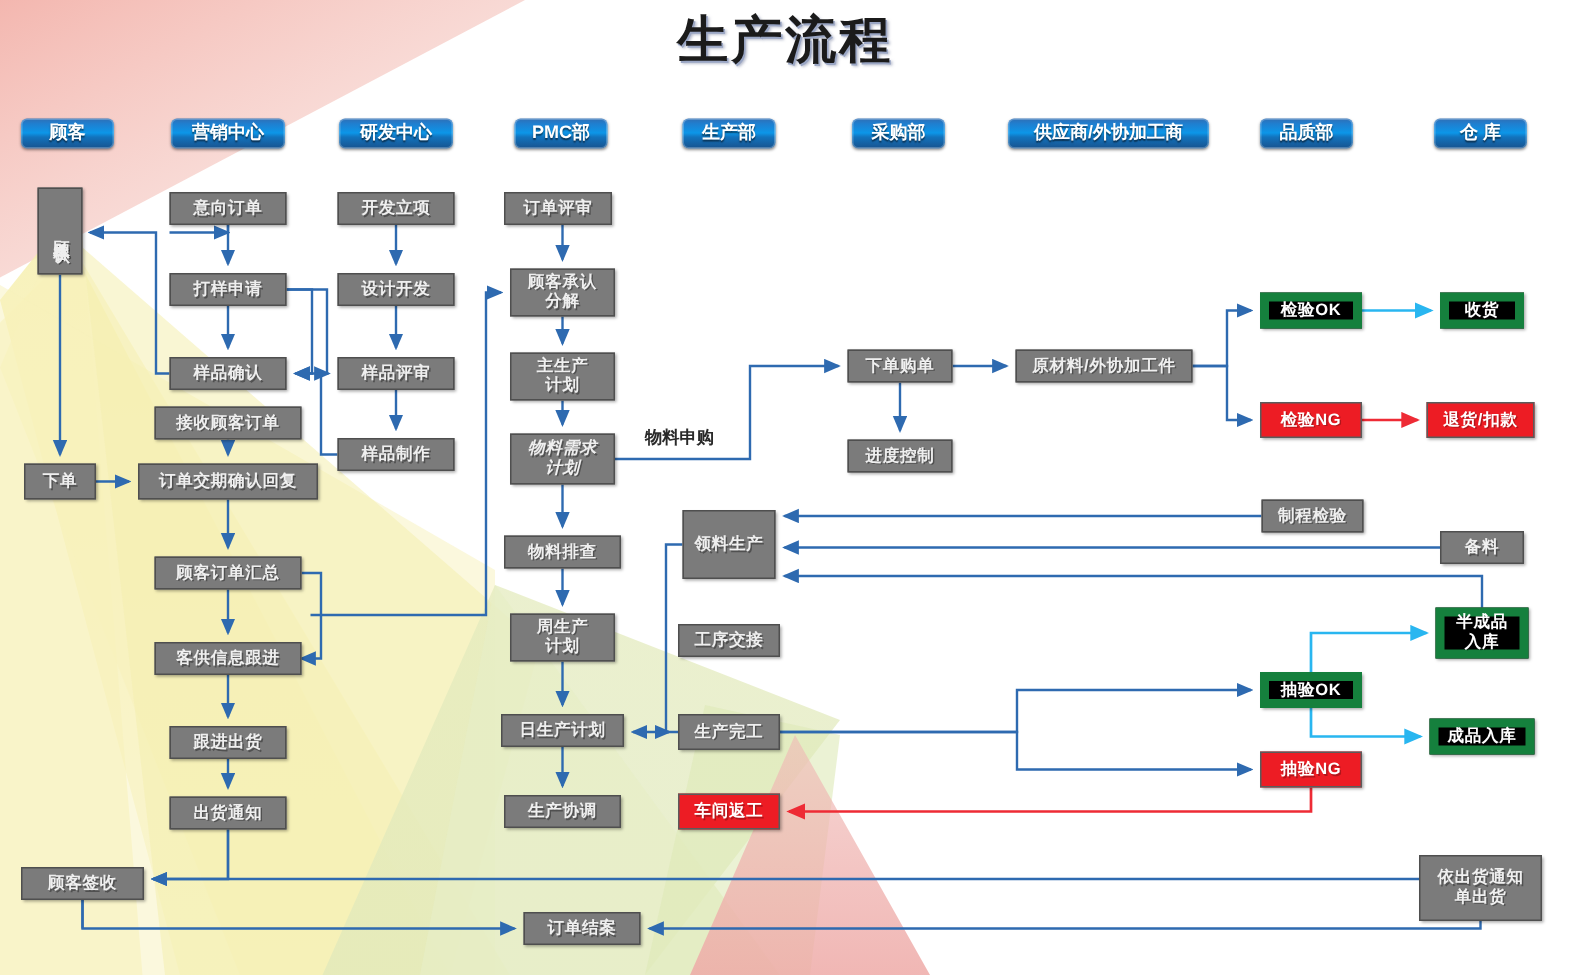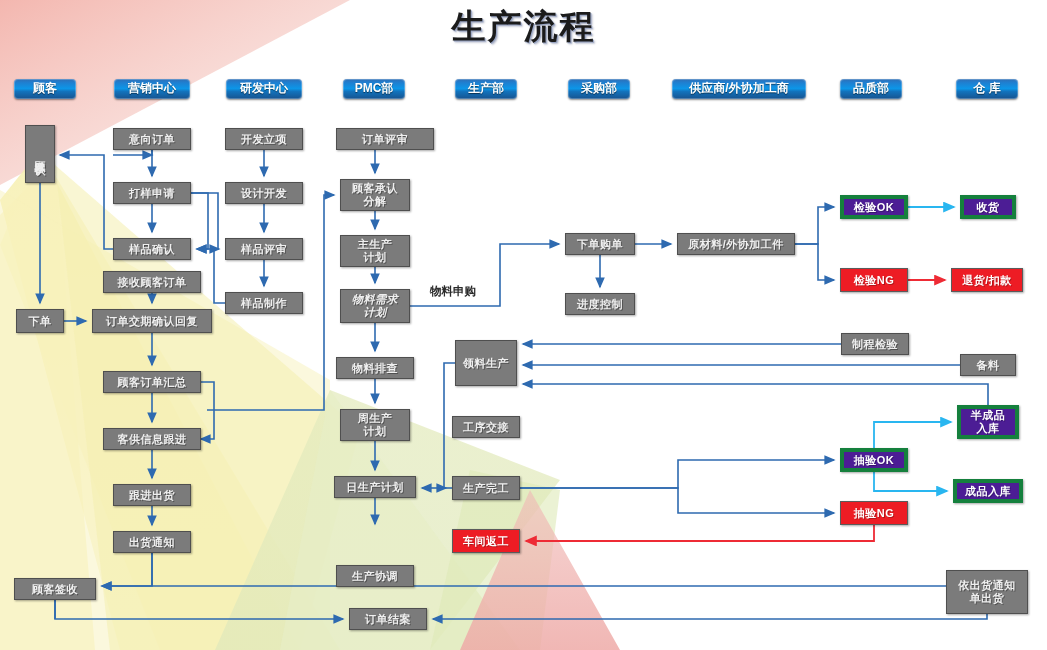--- a/index.html
+++ b/index.html
@@ -48,22 +48,22 @@
     letter-spacing:.5px;
   }
   .n-gray{
     background:#7b7b7b;
     border:1px solid #4f4f4f;
     color:#efefef;
     text-shadow:1px 1px 0 rgba(0,0,0,.35);
     box-shadow:1px 1px 2px rgba(0,0,0,.35);
   }
   .n-blue{
-    background:#4c1d95;
-    border:4px solid #15803d;
+    background:#000000;
+    border:6px solid #15803d;
     color:#ffffff;
     text-shadow:1px 1px 0 rgba(0,0,0,.25);
     box-shadow:1px 1px 2px rgba(0,0,0,.35);
   }
   .n-red{
     background:#ed1c24;
     border:1px solid #5b5b5b;
     color:#ffffff;
     text-shadow:1px 1px 0 rgba(0,0,0,.25);
     box-shadow:1px 1px 2px rgba(0,0,0,.35);
@@ -238,32 +238,32 @@
       <div class="node n-gray" style="left: 103px; top: 271px; width: 98px; height: 22px;">接收顾客订单</div>
       <div class="node n-gray" style="left: 92px; top: 309px; width: 120px; height: 24px;">订单交期确认回复</div>
       <div class="node n-gray" style="left: 103px; top: 371px; width: 98px; height: 22px;">顾客订单汇总</div>
       <div class="node n-gray" style="left: 103px; top: 428px; width: 98px; height: 22px;">客供信息跟进</div>
       <div class="node n-gray" style="left: 113px; top: 484px; width: 78px; height: 22px;">跟进出货</div>
       <div class="node n-gray" style="left: 113px; top: 531px; width: 78px; height: 22px;">出货通知</div>
       <div class="node n-gray" style="left: 225px; top: 128px; width: 78px; height: 22px;">开发立项</div>
       <div class="node n-gray" style="left: 225px; top: 182px; width: 78px; height: 22px;">设计开发</div>
       <div class="node n-gray" style="left: 225px; top: 238px; width: 78px; height: 22px; font-family: Liberation Serif, serif;">样品评审</div>
       <div class="node n-gray" style="left: 225px; top: 292px; width: 78px; height: 22px;">样品制作</div>
-      <div class="node n-gray" style="left: 336px; top: 128px; width: 98px; height: 22px;">订单评审</div>
+      <div class="node n-gray" style="left: 336px; top: 128px; width: 72px; height: 22px;">订单评审</div>
       <div class="node n-gray" style="left: 340px; top: 179px; width: 70px; height: 32px;">顾客承认
 分解</div>
       <div class="node n-gray" style="left: 340px; top: 235px; width: 70px; height: 32px;">主生产
 计划</div>
       <div class="node n-gray" style="left: 340px; top: 289px; width: 70px; height: 34px; font-style: italic;">物料需求
 计划</div>
       <div class="node n-gray" style="left: 336px; top: 357px; width: 78px; height: 22px;">物料排查</div>
       <div class="node n-gray" style="left: 340px; top: 409px; width: 70px; height: 32px;">周生产
 计划</div>
       <div class="node n-gray" style="left: 334px; top: 476px; width: 82px; height: 22px;">日生产计划</div>
-      <div class="node n-gray" style="left: 336px; top: 530px; width: 78px; height: 22px; margin-top: 35px;">生产协调</div>
+      <div class="node n-gray" style="left: 336px; top: 530px; width: 78px; height: 22px;">生产协调</div>
       <div class="node n-gray" style="left: 349px; top: 608px; width: 78px; height: 22px;">订单结案</div>
       <div class="node n-gray" style="left: 455px; top: 340px; width: 62px; height: 46px;">领料生产</div>
       <div class="node n-gray" style="left: 452px; top: 416px; width: 68px; height: 22px;">工序交接</div>
       <div class="node n-gray" style="left: 452px; top: 476px; width: 68px; height: 24px;">生产完工</div>
       <div class="node n-red" style="left: 452px; top: 529px; width: 68px; height: 24px;">车间返工</div>
       <div class="node n-gray" style="left: 565px; top: 233px; width: 70px; height: 22px;">下单购单</div>
       <div class="node n-gray" style="left: 565px; top: 293px; width: 70px; height: 22px;">进度控制</div>
       <div class="node n-gray" style="left: 677px; top: 233px; width: 118px; height: 22px;">原材料/外协加工件</div>
       <div class="node n-blue" style="left: 840px; top: 195px; width: 68px; height: 24px;">检验OK</div>
       <div class="node n-red" style="left: 840px; top: 268px; width: 68px; height: 24px;">检验NG</div>

